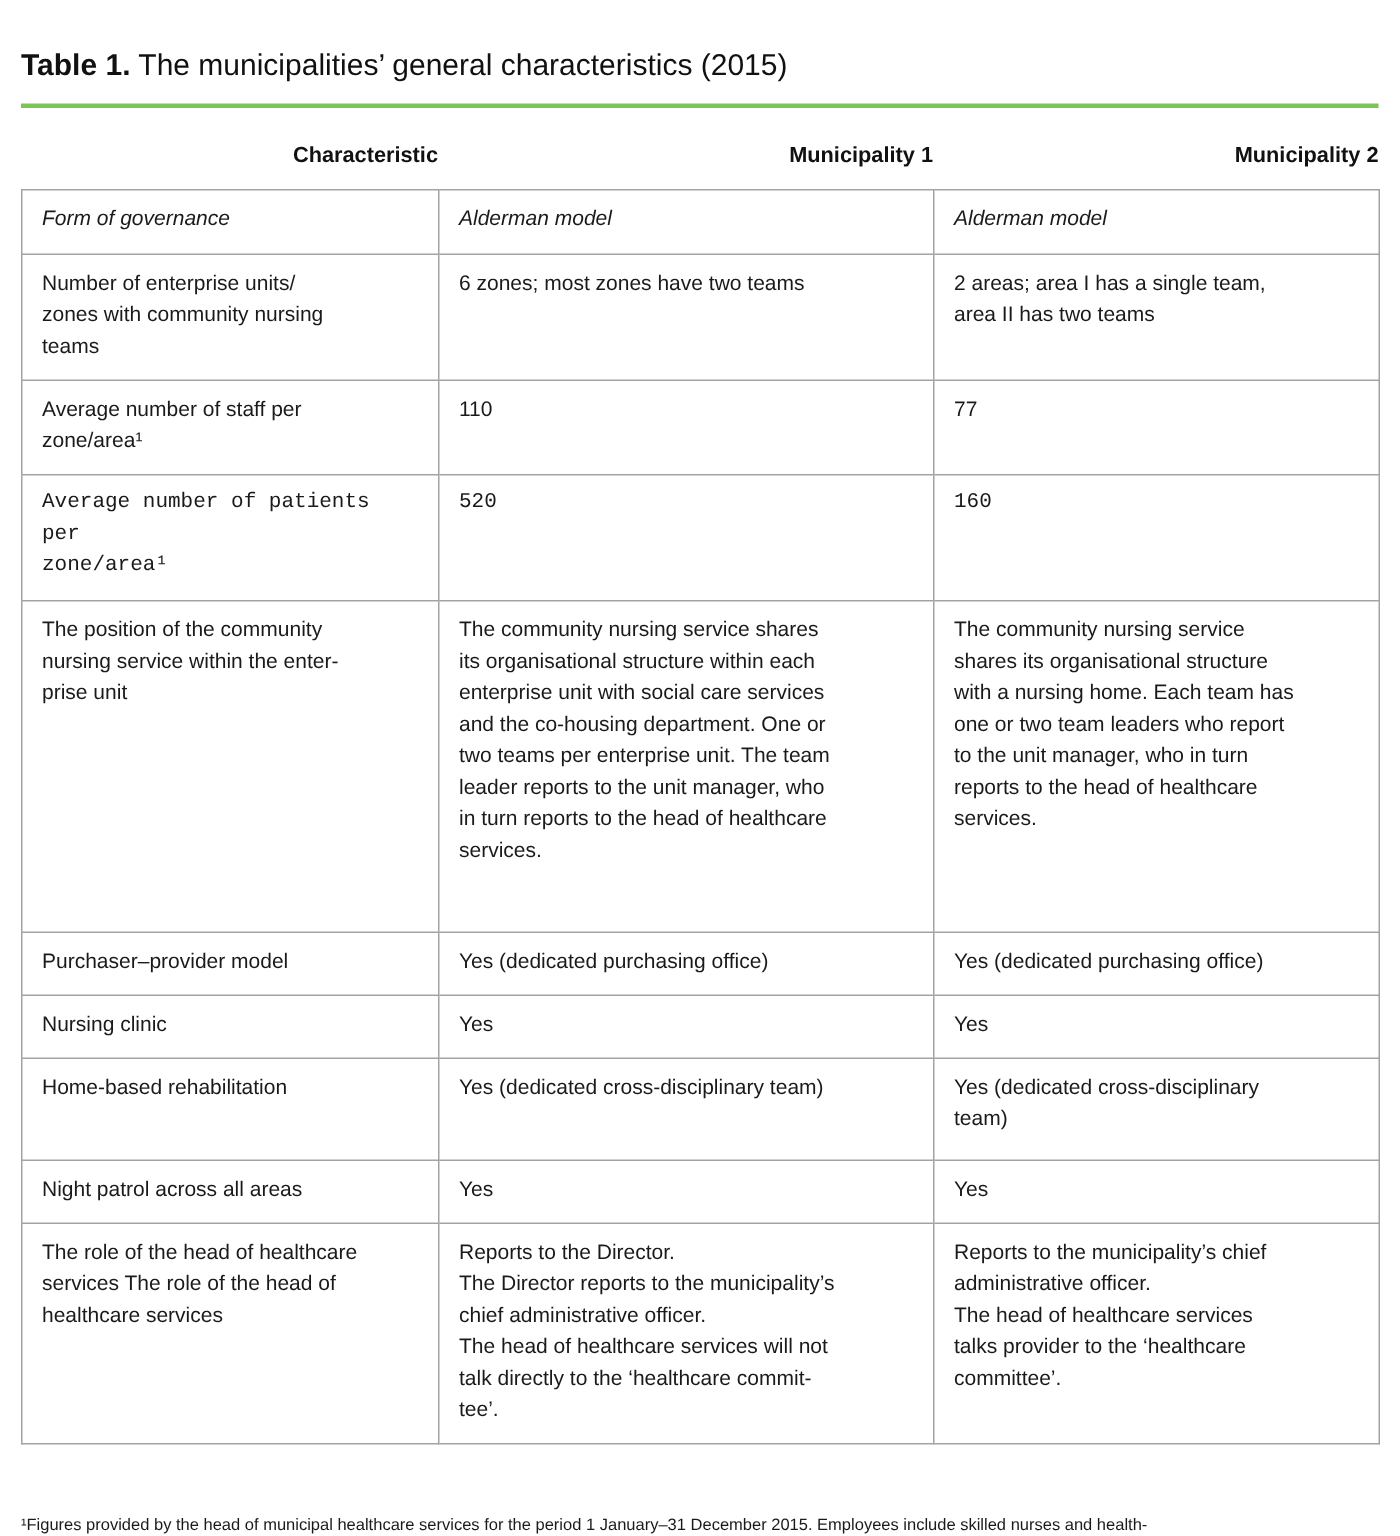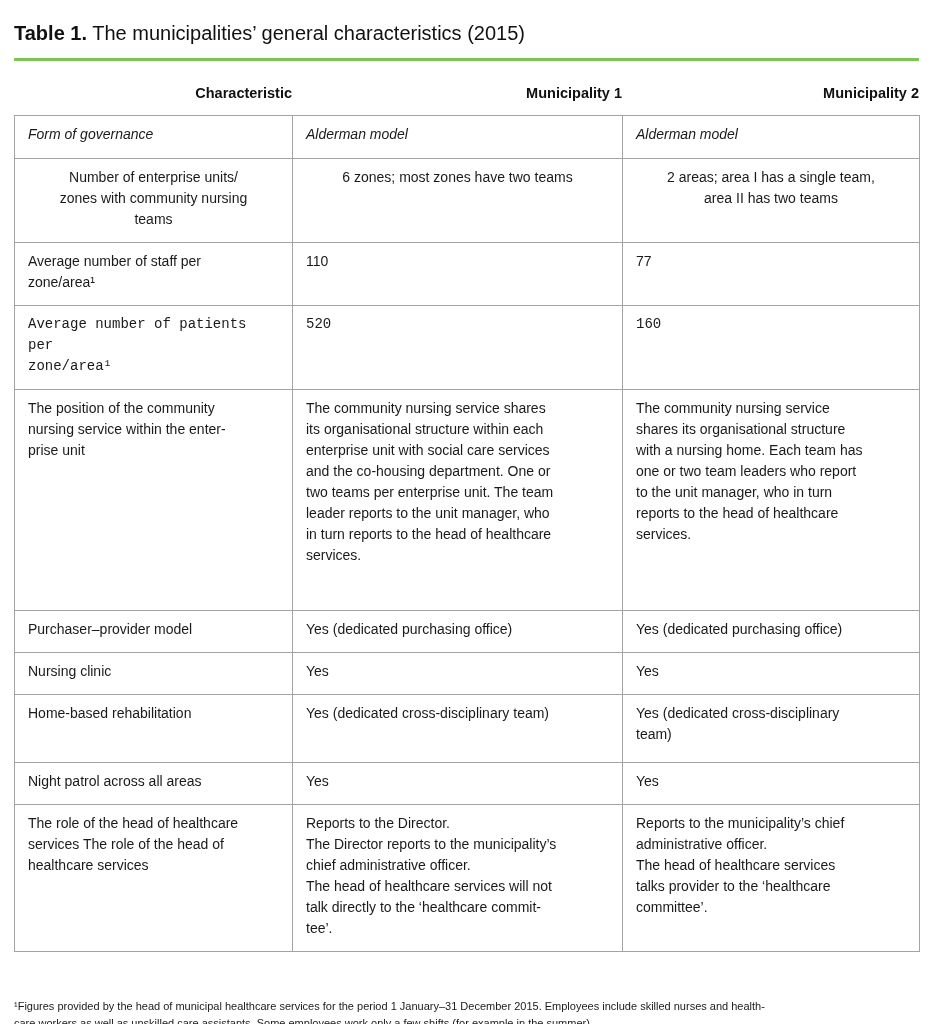--- a/index.html
+++ b/index.html
@@ -9,21 +9,21 @@
     min-height: 1024px;
     font-family: "Liberation Sans", sans-serif;
     color: #1a1a1a;
   }
   .page {
     width: 933px;
     min-height: 1024px;
     padding: 0 14px;
   }
   .title {
-    padding-top: 20px;
+    padding-top: 31px;
     font-size: 20px;
     line-height: 1.3;
     color: #111;
   }
   .title .title-label { font-weight: bold; }
   .rule {
     height: 3px;
     background: #7DC552;
     border: 0;
     margin-top: 12px;
@@ -51,21 +51,21 @@
   table.tbl col.c2 { width: 330px; }
   table.tbl col.c3 { width: 297px; }
   table.tbl td {
     border: 1px solid #A3A3A3;
     vertical-align: top;
     padding: 8px 13px 12px 13px;
     line-height: 21px;
     white-space: pre-line;
   }
   table.tbl tr.row-1  { height: 43px; padding-left: 20px; }
-  table.tbl tr.row-2  { height: 81px; text-align: center; }
+  table.tbl tr.row-2  { height: 81px; }
   table.tbl tr.row-3  { height: 63px; margin-top: 29px; }
   table.tbl tr.row-4  { height: 62px; font-family: Liberation Mono, monospace; }
   table.tbl tr.row-5  { height: 221px; margin-top: 40px; }
   table.tbl tr.row-6  { height: 42px; margin-left: 38px; }
   table.tbl tr.row-7  { height: 42px; }
   table.tbl tr.row-8  { height: 68px; }
   table.tbl tr.row-9  { height: 42px; margin-left: 48px; }
   table.tbl tr.row-10 { height: 146px; }
   table.tbl tr.italic td { font-style: italic; }
   .footnote {

